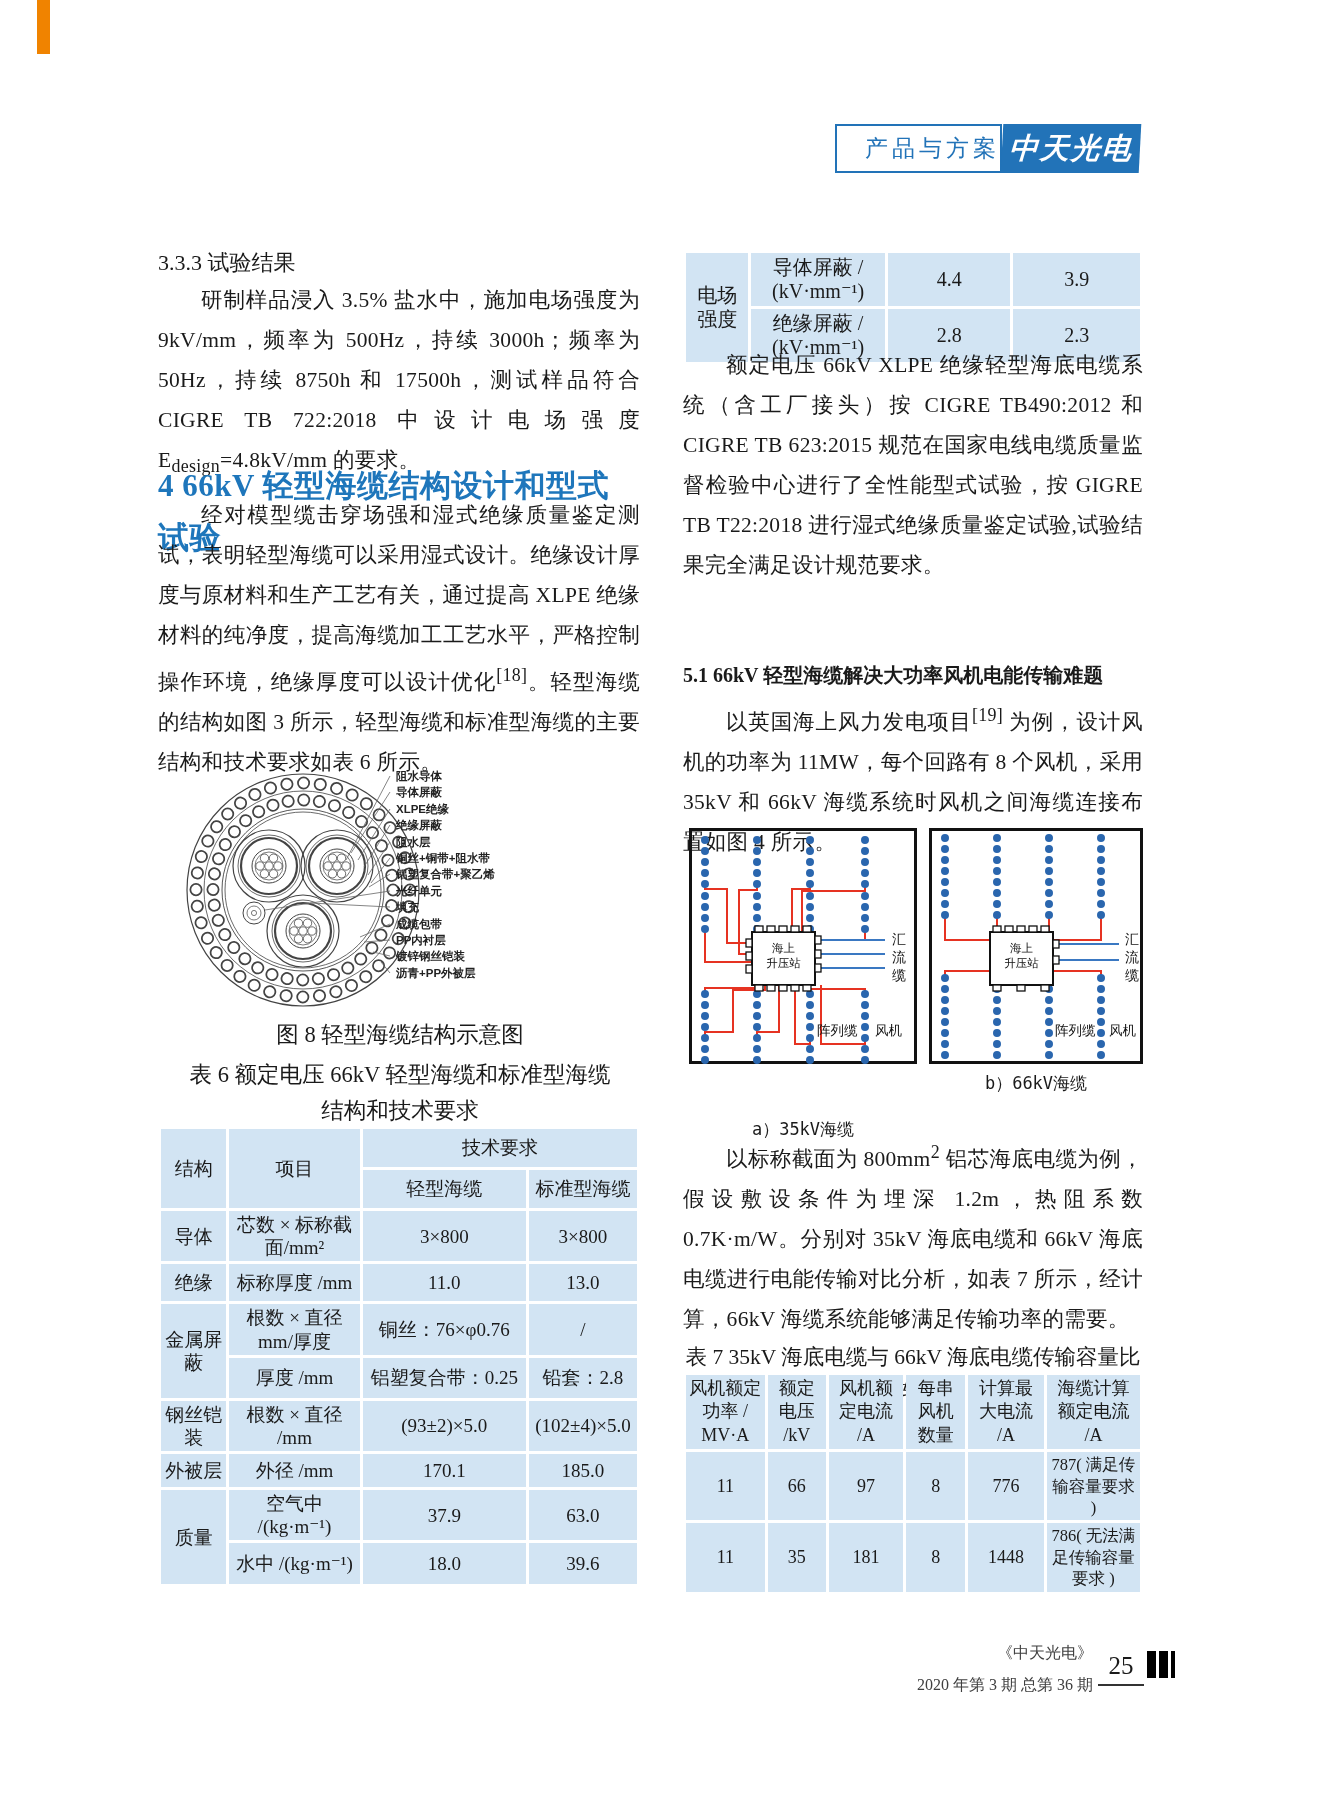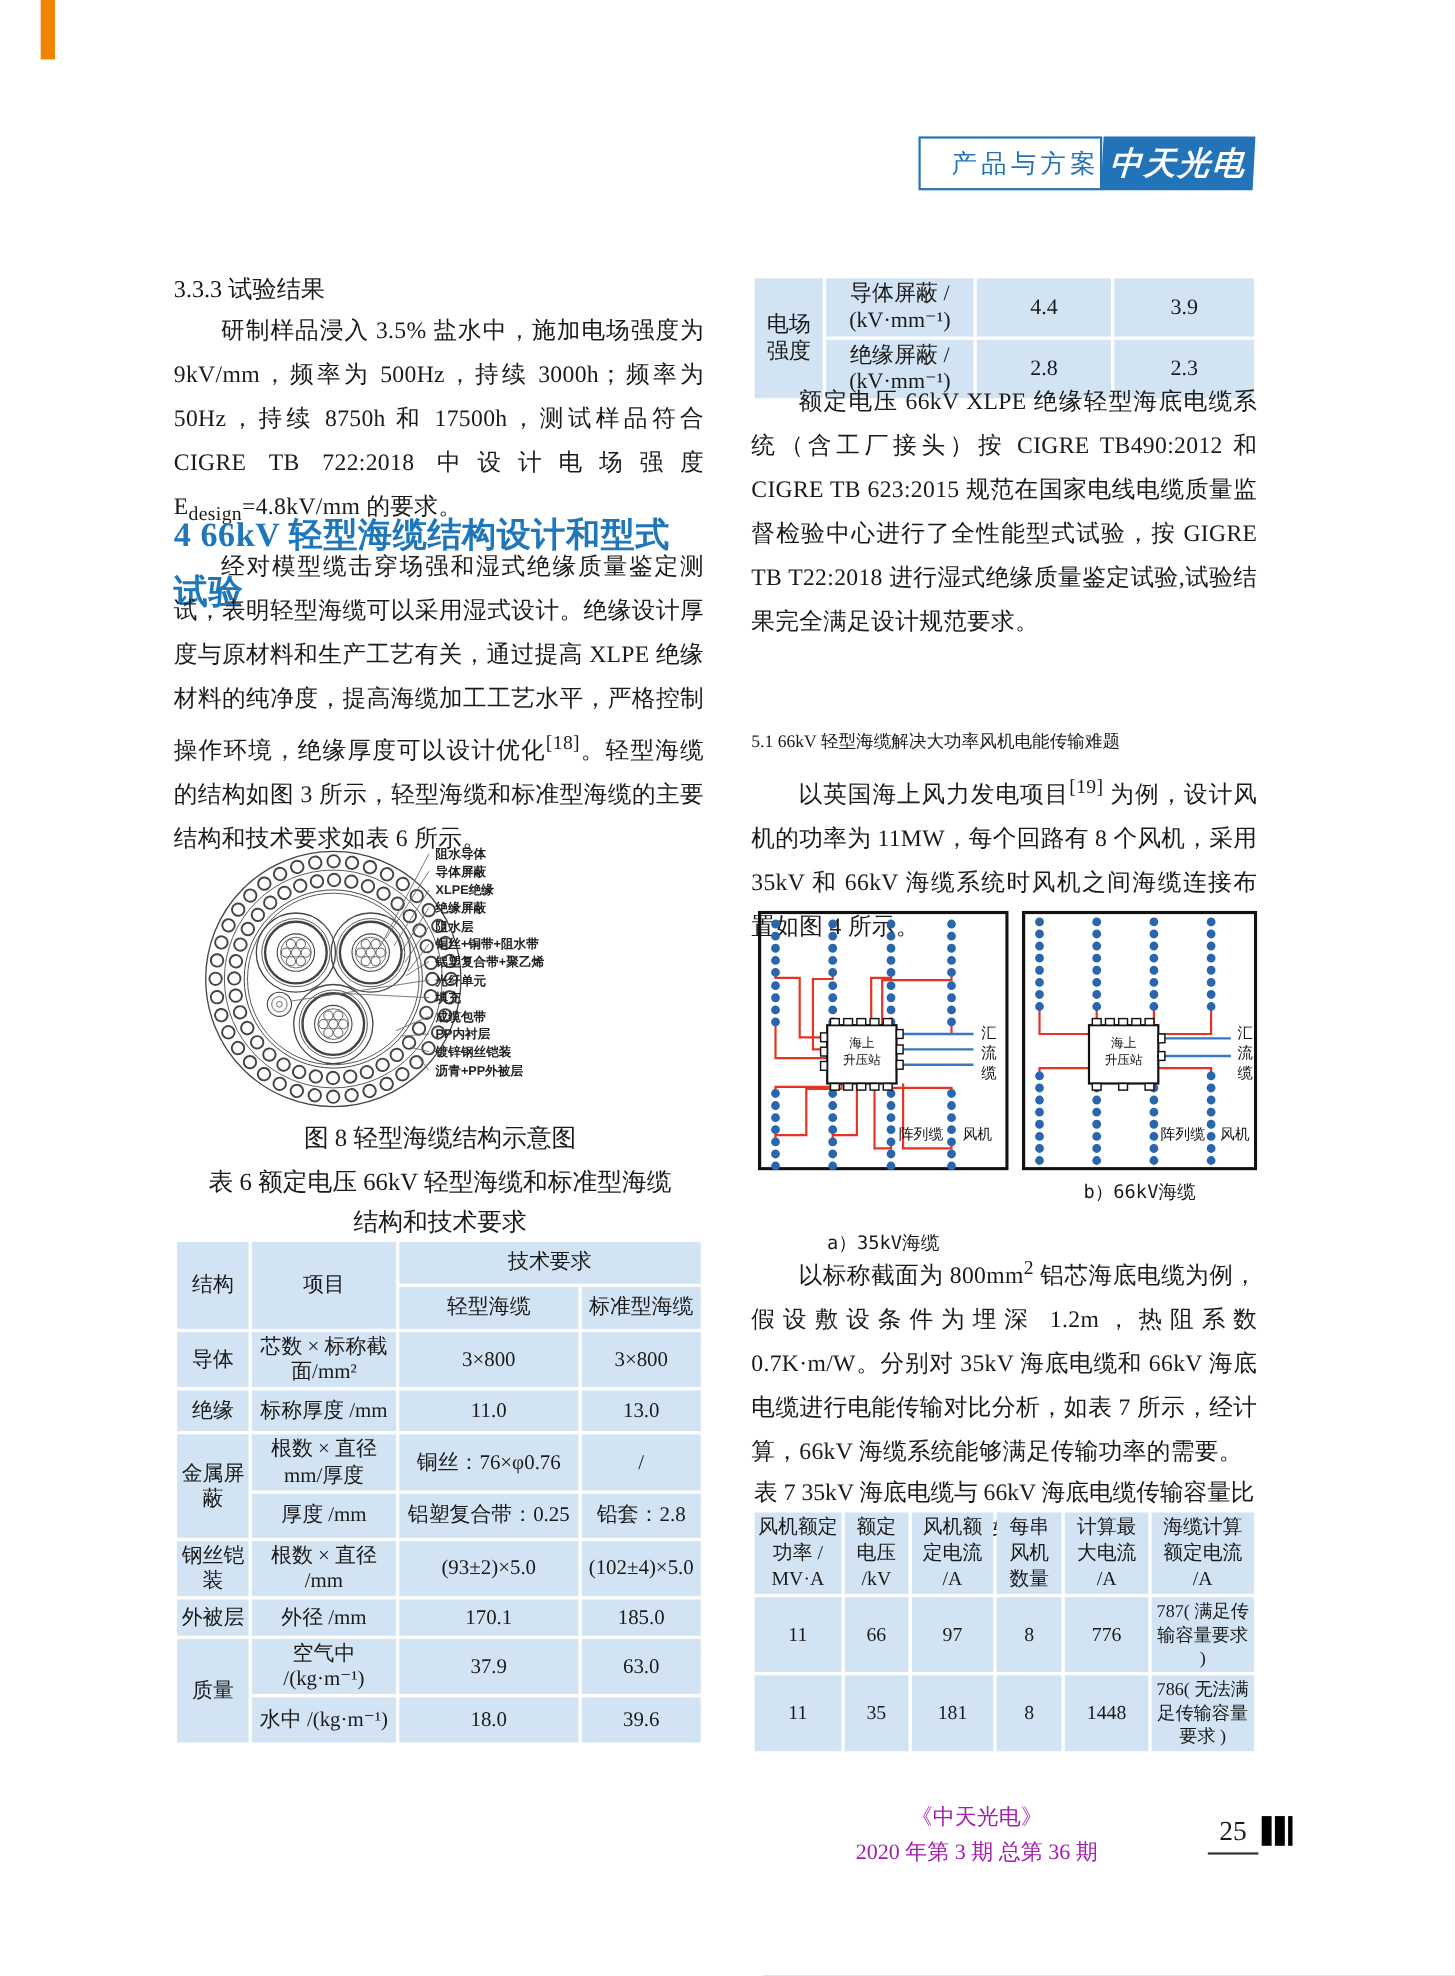--- a/index.html
+++ b/index.html
@@ -7,41 +7,41 @@
     --accent:#1e76bb; --hdrblue:#2273b8; --cellblue:#d2e4f3;
     --red:#e63322; --dotblue:#2a66ae; --orange:#f08300; --ink:#1a1a1a;
   }
   *{margin:0;padding:0;box-sizing:border-box}
   body{background:#888;font-family:"Liberation Serif","DejaVu Serif",serif;color:var(--ink)}
   .page{position:relative;width:1323px;height:1796px;background:#fff;overflow:hidden;margin:0 auto}
   .abs{position:absolute}
   .para{font-size:21.5px;line-height:40px;text-align:justify;text-indent:2em;letter-spacing:.3px}
   .h-num{font-size:22px;line-height:40px}
   .h-blue{color:var(--accent);font-weight:bold;font-size:31px;line-height:52px;letter-spacing:.5px}
-  .h-sub{font-size:16px;font-weight:normal;line-height:40px}
+  .h-sub{font-size:20px;font-weight:bold;line-height:40px}
   .caption{font-size:22.5px;text-align:center;line-height:34px}
   .caption-sm{font-size:17px;text-align:center;font-family:"DejaVu Sans Mono","Liberation Mono",monospace}
   
   .hdr-tag{left:835px;top:124px;width:167px;height:49px;border:2px solid var(--hdrblue);
     display:flex;align-items:center;justify-content:flex-end;font-family:"Liberation Sans","DejaVu Sans",sans-serif;
     font-size:23px;color:var(--hdrblue);letter-spacing:4px}
   .hdr-brand{left:1002px;top:124px;width:138px;height:49px;background:var(--hdrblue);color:#fff;
     display:flex;align-items:center;justify-content:center;font-weight:bold;font-style:italic;
     font-size:29px;letter-spacing:2px;transform:skewX(-3deg)}
   .corner-mark{left:37px;top:0;width:13px;height:54px;background:var(--orange)}
   
   table{border-collapse:separate;border-spacing:3px;table-layout:fixed}
   td{background:var(--cellblue);text-align:center;vertical-align:middle;padding:2px 3px;line-height:1.22}
   .t6{width:482px;font-size:19px}
   .t7{width:460px;font-size:18px}
   .t7 td{line-height:1.3}
   .tf{width:460px;font-size:20px}
   .t7 .note-cell{font-size:16.5px}
   
-  .foot{font-size:20px;text-align:center;line-height:33px;color:#a21caf}
+  .foot{font-size:16px;text-align:right;line-height:33px;color:#404040}
   .pgnum{font-size:25px;font-family:"Liberation Serif",serif}
   .bar{background:#000}
   
   .fence{fill:none;stroke:#111;stroke-width:3}
   .rl{stroke:var(--red);stroke-width:2;fill:none}
   .dots{stroke:var(--dotblue);stroke-width:8;stroke-dasharray:.1 10.9;stroke-linecap:round;fill:none}
   .bl{stroke:#3a78c2;stroke-width:2.2}
   .stn{fill:#fff;stroke:#111;stroke-width:2}
   .term{fill:#fff;stroke:#111;stroke-width:1.3}
   .stxt{font-size:11.5px;font-family:"Liberation Sans",sans-serif;text-anchor:middle;fill:#111}

